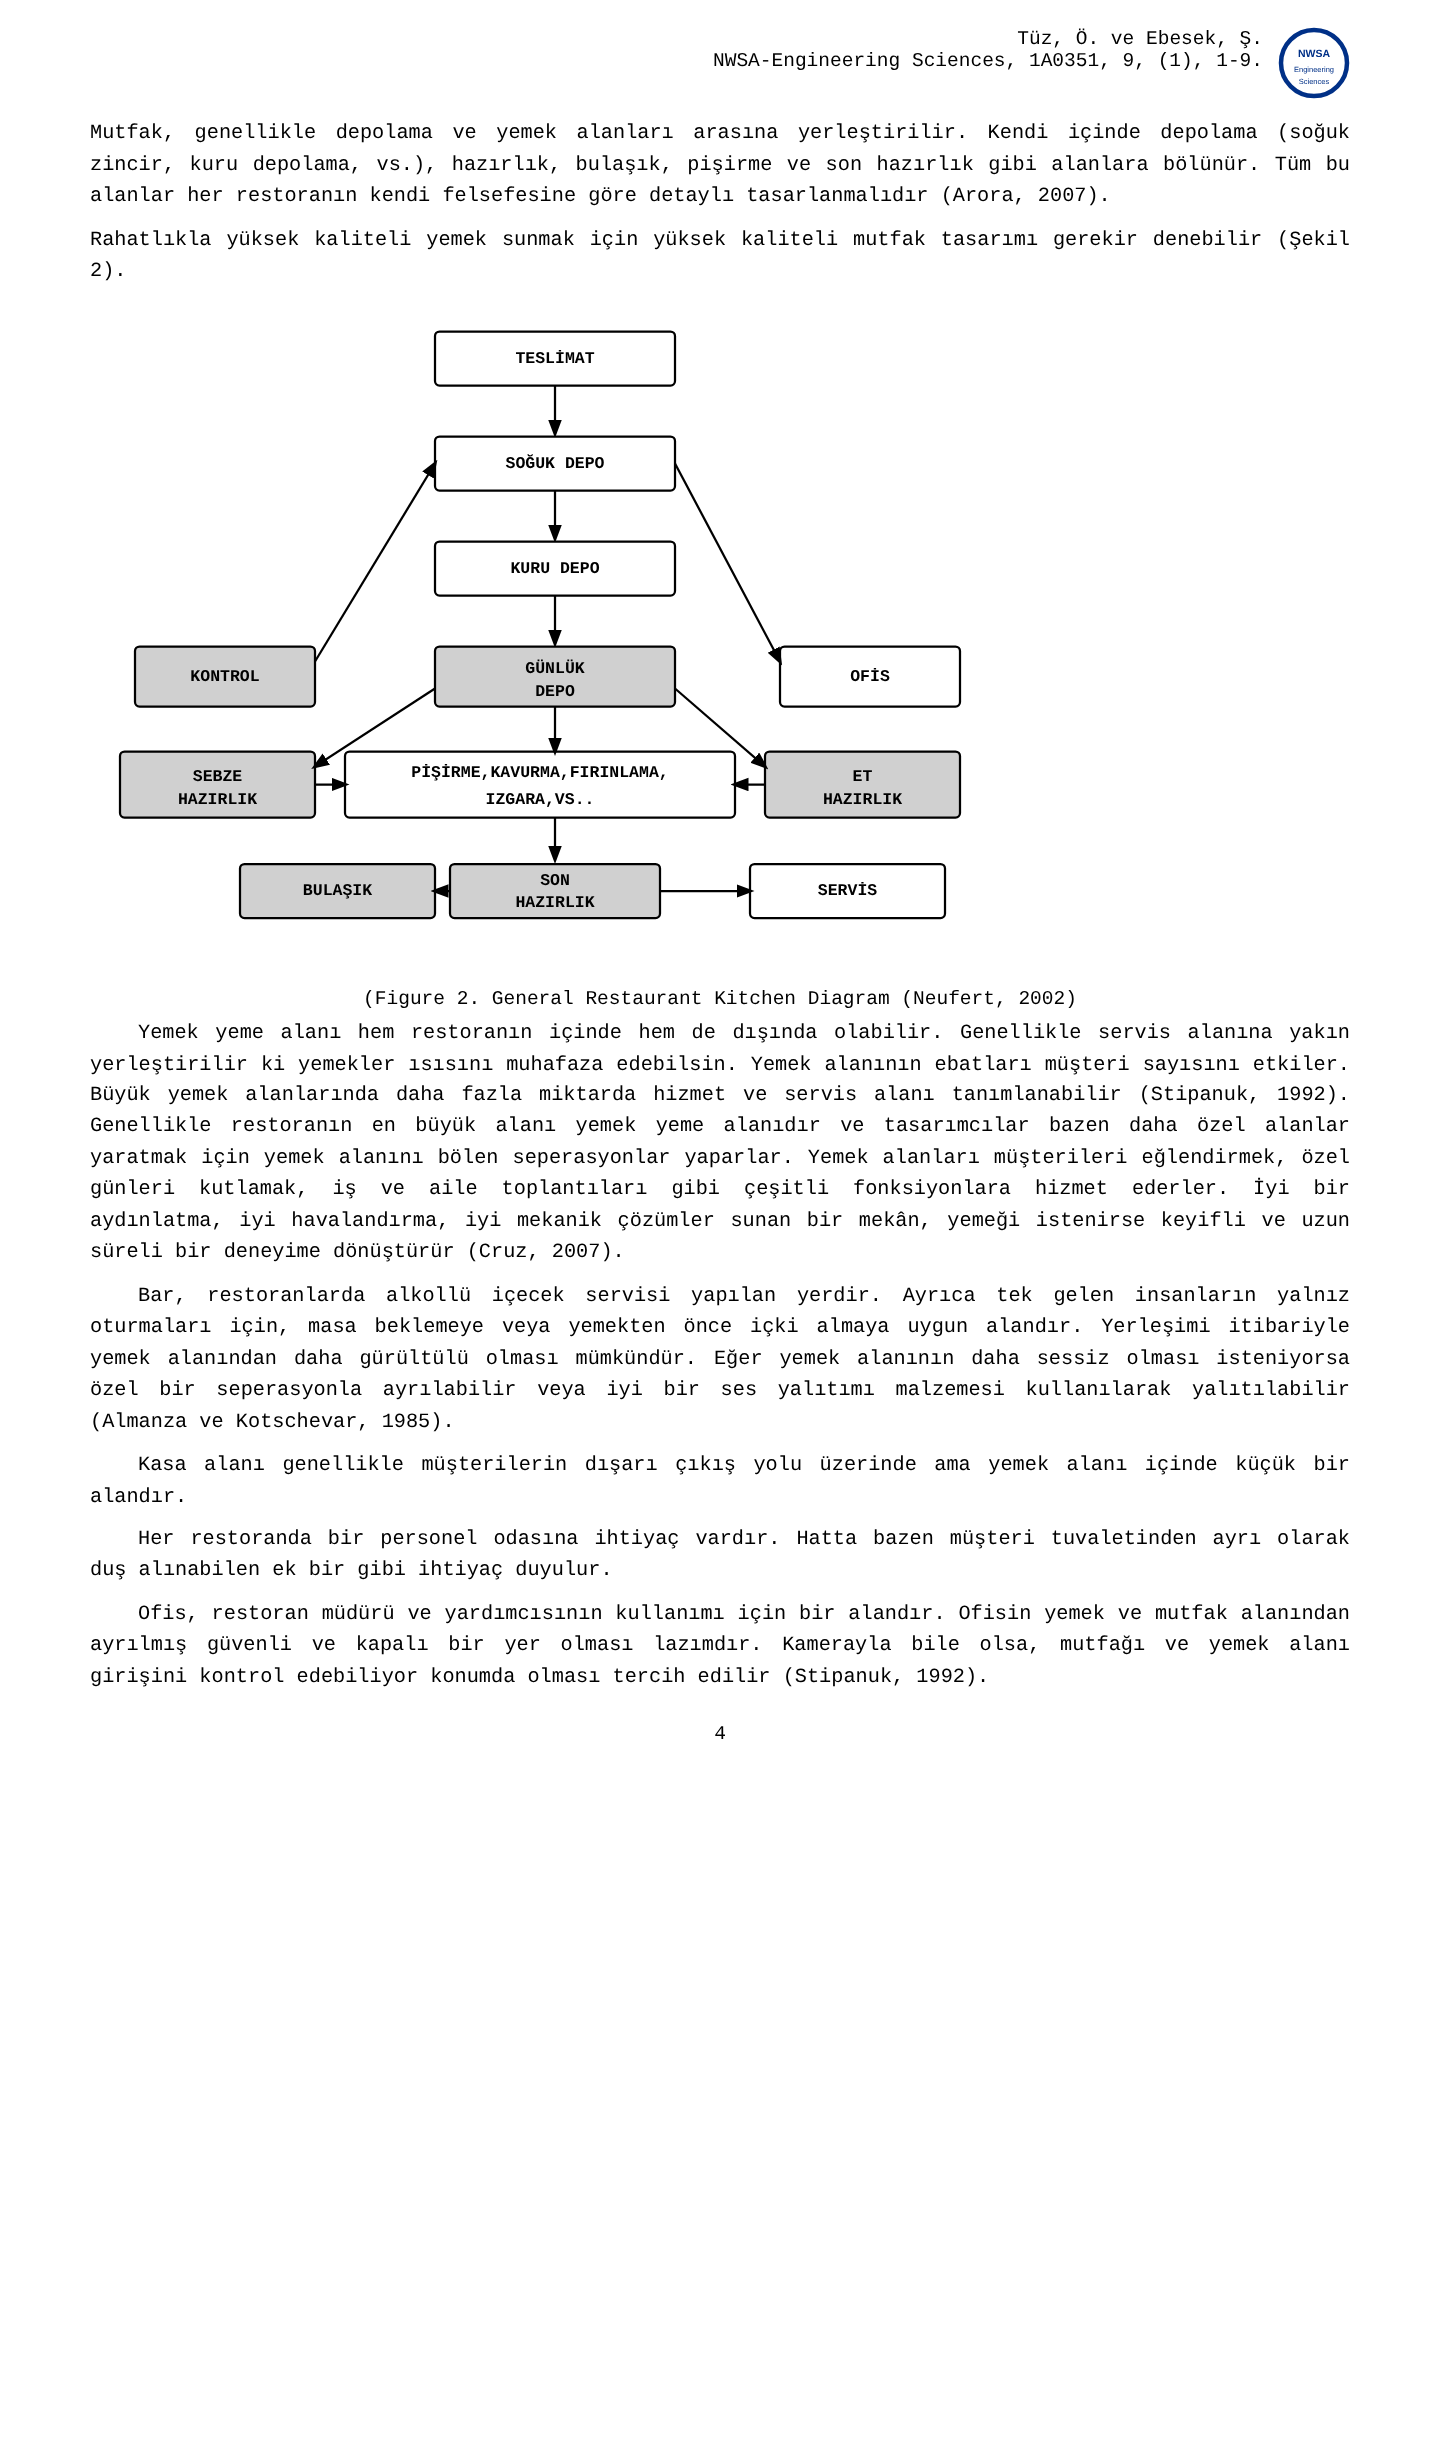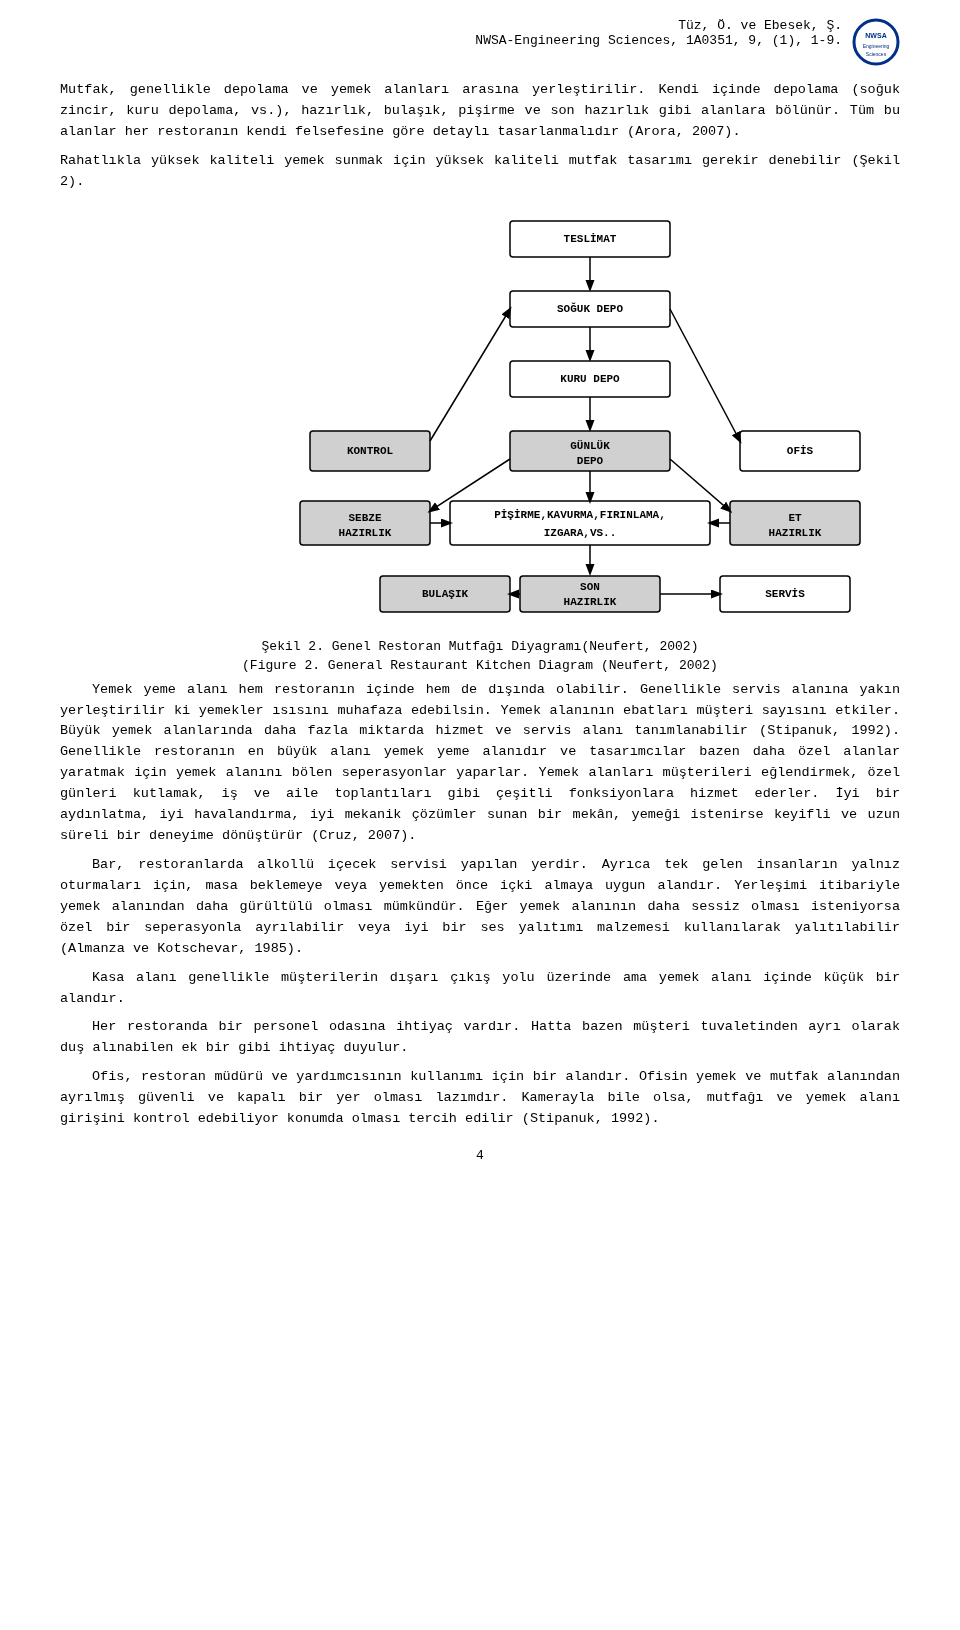--- a/index.html
+++ b/index.html
@@ -32,21 +32,21 @@
       line-height: 1.55;
       margin-bottom: 8px;
     }
     .indent {
       text-indent: 32px;
     }
 
     
     .diagram-wrapper {
       display: flex;
-      justify-content: flex-end;
+      justify-content: flex-start;
       margin: 18px 0 6px 0;
     }
     .diagram-svg {
       display: block;
     }
 
     .caption {
       text-align: center;
       font-size: 13px;
       margin-bottom: 4px;
@@ -165,21 +165,21 @@
     <rect class="box" x="440" y="365" width="130" height="36" rx="3"></rect>
     <text class="lbl" x="505" y="383">SERVİS</text>
 
     <line class="arr" x1="380" y1="383" x2="440" y2="383"></line>
 
     <line class="arr" x1="240" y1="383" x2="230" y2="383"></line>
   </svg>
 </div>
 
 <div class="caption">
-  <span>Şekil 2. Genel Restoran Mutfağı Diyagramı(Neufert, 2002)</span><br>
+  <br>
   <span>(Figure 2. General Restaurant Kitchen Diagram (Neufert, 2002)</span>
 </div>
 
 <p class="body-text indent section-gap">
   <span>Yemek yeme alanı hem restoranın içinde hem de dışında olabilir. Genellikle servis alanına yakın yerleştirilir ki yemekler ısısını muhafaza edebilsin. Yemek alanının ebatları müşteri sayısını etkiler. Büyük yemek alanlarında daha fazla miktarda hizmet ve servis alanı tanımlanabilir (Stipanuk, 1992). Genellikle restoranın en büyük alanı yemek yeme alanıdır ve tasarımcılar bazen daha özel alanlar yaratmak için yemek alanını bölen seperasyonlar yaparlar. Yemek alanları müşterileri eğlendirmek, özel günleri kutlamak, iş ve aile toplantıları gibi çeşitli fonksiyonlara hizmet ederler. İyi bir aydınlatma, iyi havalandırma, iyi mekanik çözümler sunan bir mekân, yemeği istenirse keyifli ve uzun süreli bir deneyime dönüştürür (Cruz, 2007).</span>
 </p>
 <p class="body-text indent">
   <span>Bar, restoranlarda alkollü içecek servisi yapılan yerdir. Ayrıca tek gelen insanların yalnız oturmaları için, masa beklemeye veya yemekten önce içki almaya uygun alandır. Yerleşimi itibariyle yemek alanından daha gürültülü olması mümkündür. Eğer yemek alanının daha sessiz olması isteniyorsa özel bir seperasyonla ayrılabilir veya iyi bir ses yalıtımı malzemesi kullanılarak yalıtılabilir (Almanza ve Kotschevar, 1985).</span>
 </p>
 <p class="body-text indent">

